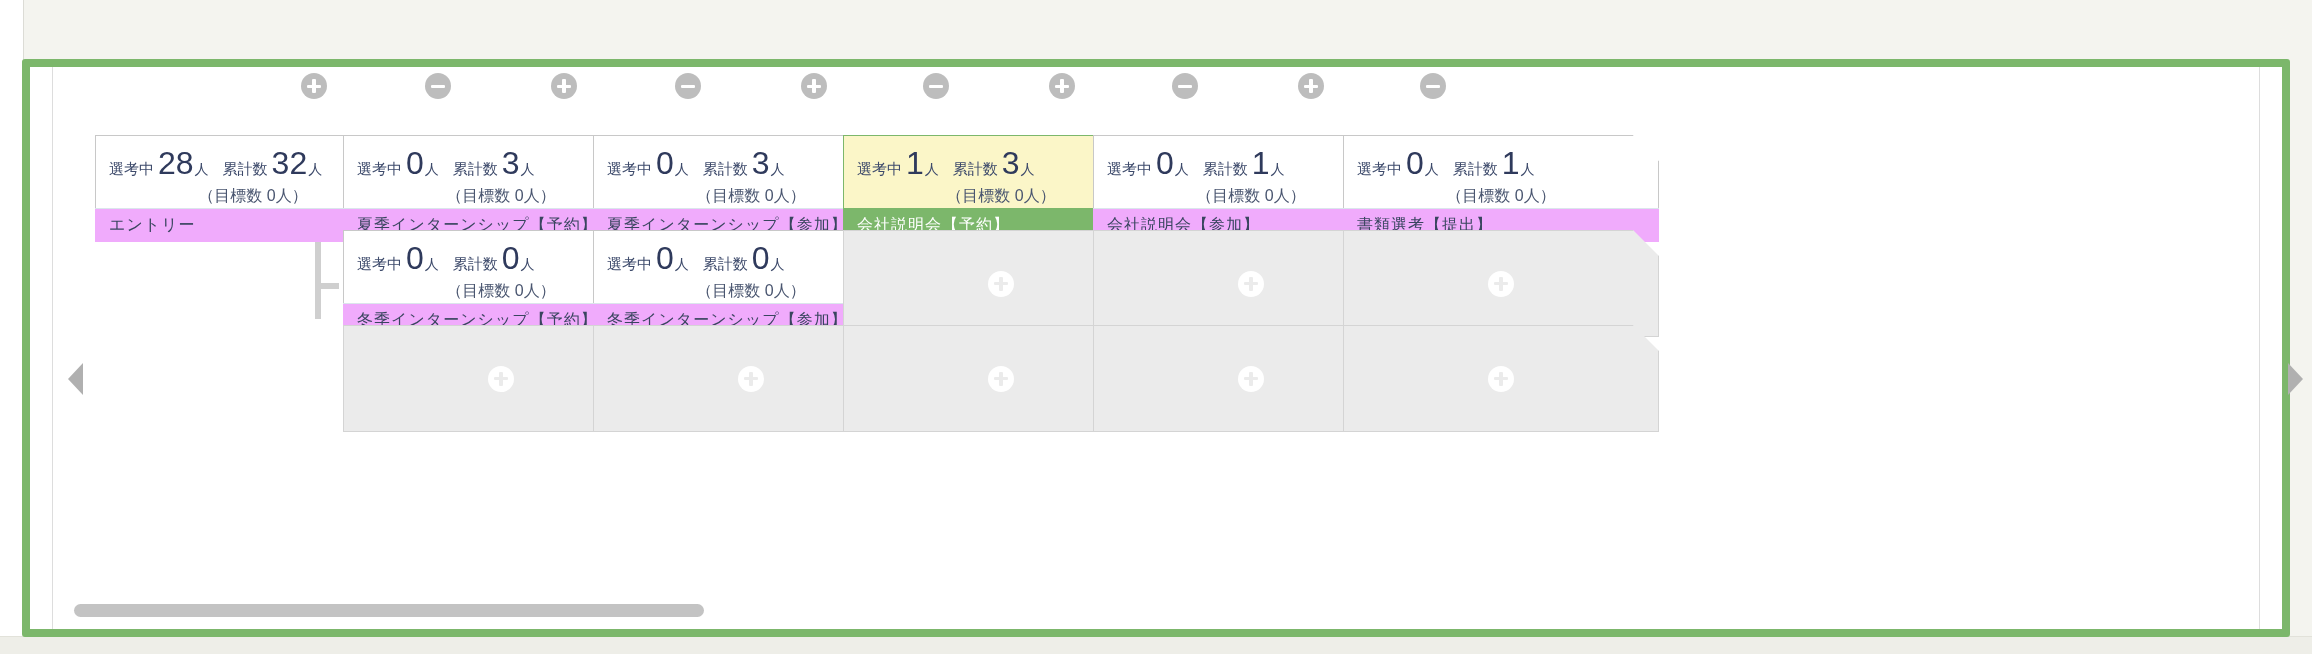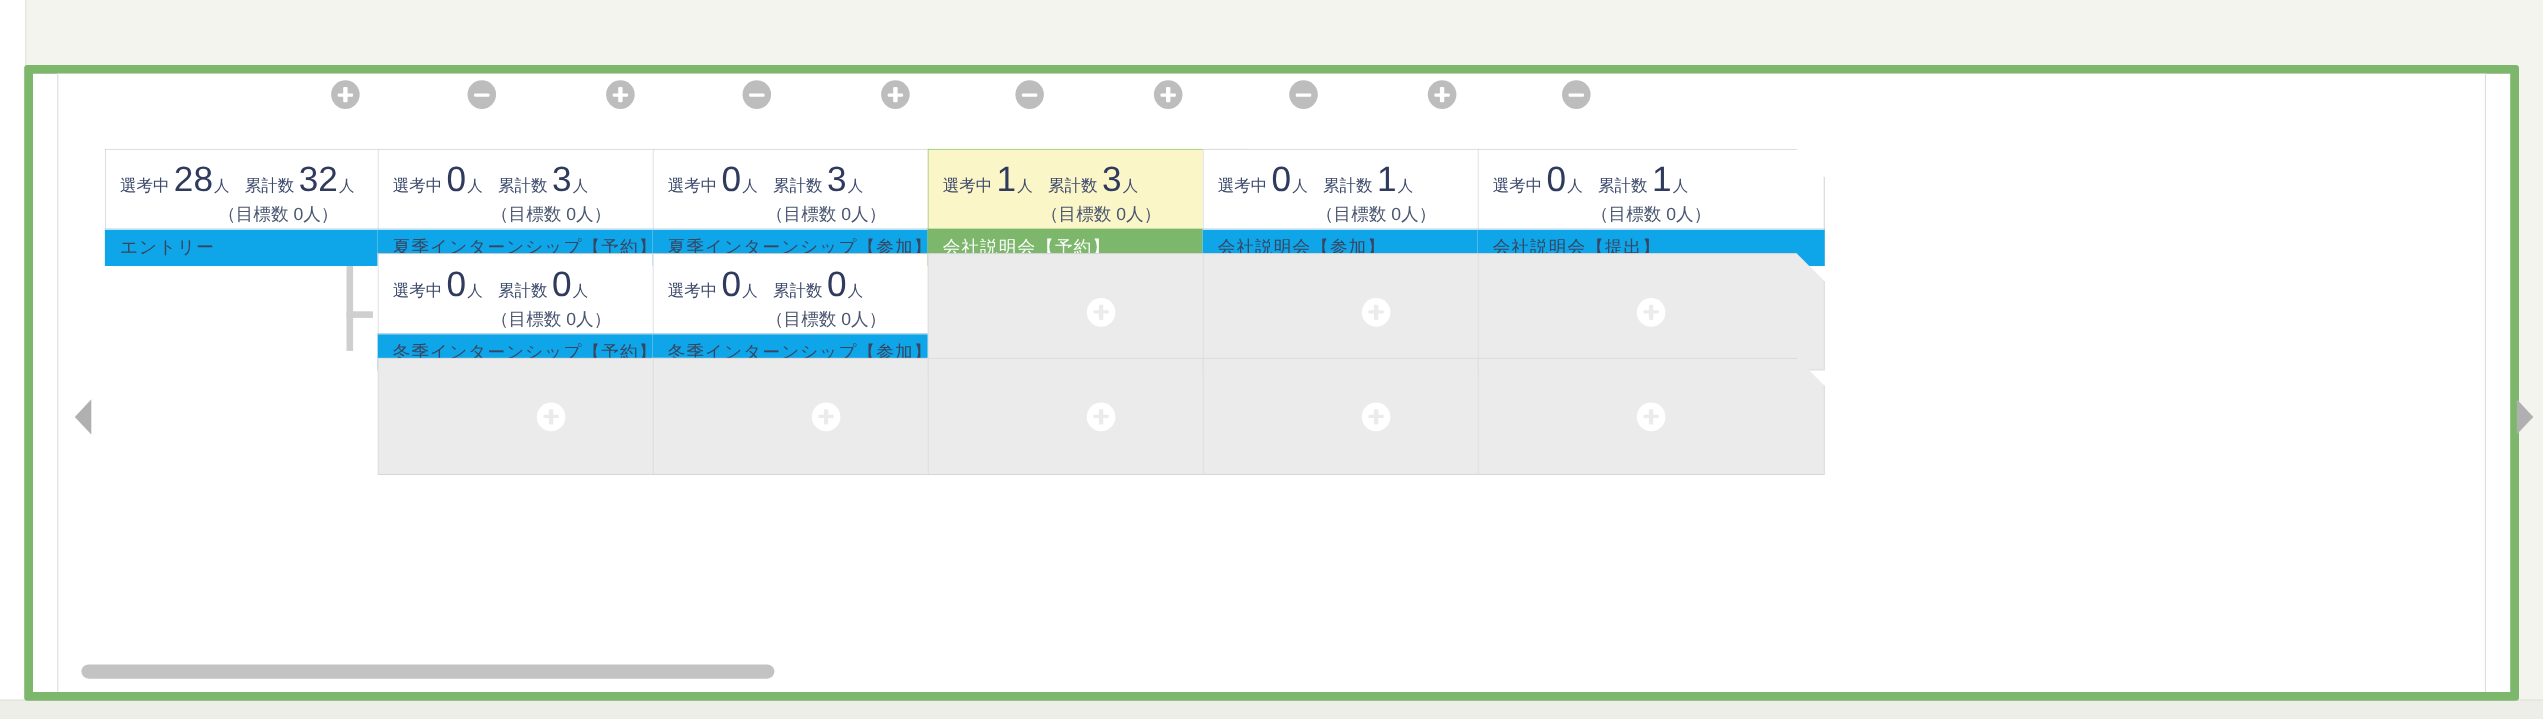--- a/index.html
+++ b/index.html
@@ -116,21 +116,21 @@
     font-size: 17px; color: #3d4a6b; white-space: nowrap; line-height: 1;
     margin-bottom: 9px; display: flex; align-items: baseline;
   }
   .stat-label { font-size: 15px; color: #3d4a6b; }
   .stat-num { font-size: 32px; color: #2f3a5c; padding: 0 1px 0 4px; letter-spacing: 0; }
   .stat-unit { font-size: 14px; color: #3d4a6b; }
   .stat-gap { display: inline-block; width: 14px; }
   .goal-line { font-size: 16px; color: #4a5670; line-height: 1; white-space: nowrap; }
   .card-foot {
     position: absolute; left: 0; right: 0; bottom: 0; height: 34px;
-    background: #0ea5e9; border-top: 1px solid #dbe6ec;
+    background: #f0abfc; border-top: 1px solid #dbe6ec;
     display: flex; align-items: center; padding-left: 14px;
     font-size: 16px; color: #39455f; letter-spacing: 1px; white-space: nowrap;
   }
 
   
   .card.selected { background: #fbf6c8; }
   .card.selected .card-frame { border-color: #7cb76b; }
   .card.selected .corner { border-left-color: #7cb76b; }
   .card.selected .card-body { height: 72px; }
   .card.selected .card-foot {
@@ -365,21 +365,21 @@
               <span class="stat-unit">人</span>
               <span class="stat-gap"></span>
               <span class="stat-label">累計数</span>
               <span class="stat-num">1</span>
               <span class="stat-unit">人</span>
             </div>
             <div class="goal-line">
               <span>（目標数 </span><span>0</span><span>人）</span>
             </div>
           </div>
-          <div class="card-foot">会社説明会【提出】</div>
+          <div class="card-foot">書類選考【提出】</div>
         </div>
 
         <div class="card placeholder" style="left:290px; top:258px;">
           <div class="card-frame"></div>
           <div class="corner"></div>
           <div class="ph-plus"></div>
         </div>
         <div class="card placeholder" style="left:540px; top:258px;">
           <div class="card-frame"></div>
           <div class="corner"></div>

